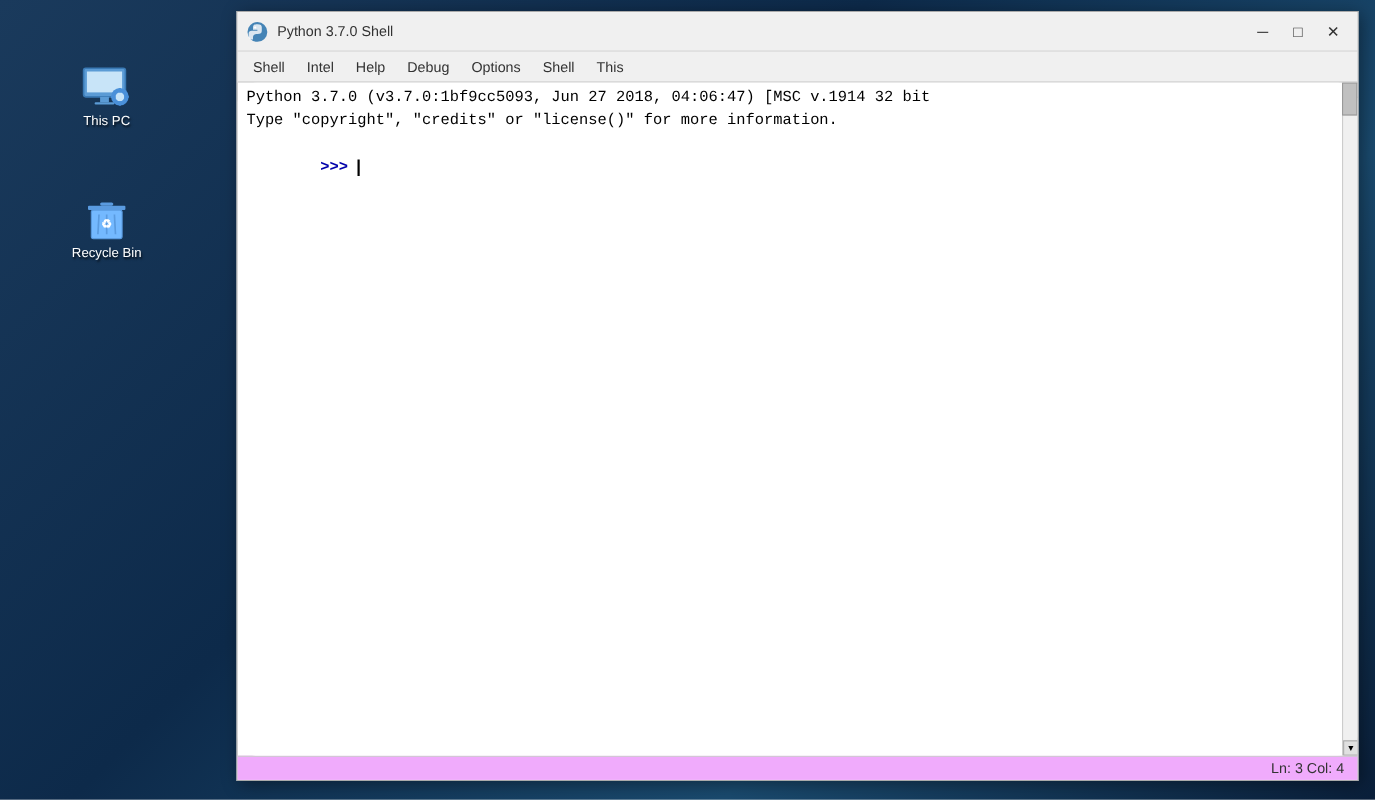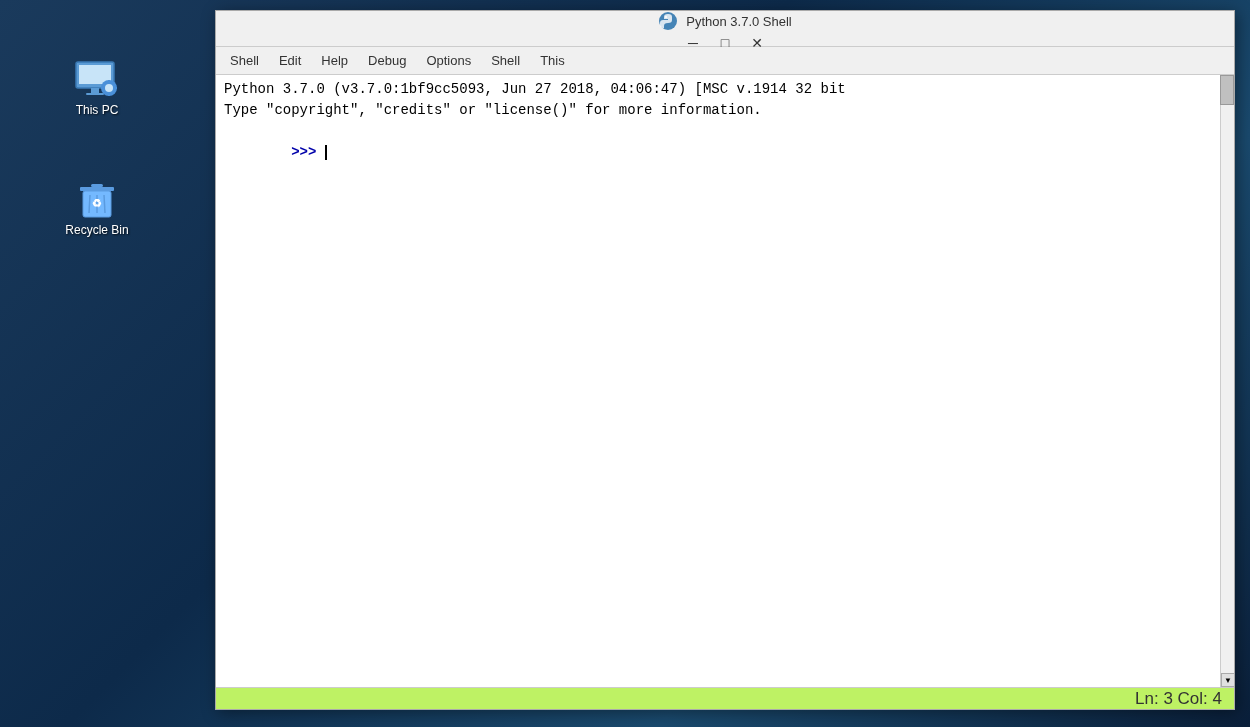--- a/index.html
+++ b/index.html
@@ -71,21 +71,20 @@
     
     .title-bar {
       display: flex;
       align-items: center;
       justify-content: space-between;
       background: #f0f0f0;
       border-bottom: 1px solid #ccc;
       padding: 0 8px;
       height: 36px;
       flex-shrink: 0;
-      flex-direction: column;
     }
 
     .title-bar-left {
       display: flex;
       align-items: center;
       gap: 8px;
     }
 
     .title-bar-title {
       font-size: 13px;
@@ -206,28 +205,28 @@
       top: 0;
     }
 
     .scrollbar-arrow-down {
       bottom: 0;
     }
 
     
     .status-bar {
       height: 22px;
-      background: #bef264;
+      background: #f0abfc;
       border-top: 1px solid #ccc;
       display: flex;
       align-items: center;
       justify-content: flex-end;
       padding: 0 12px;
       flex-shrink: 0;
-      font-size: 17px;
+      font-size: 13px;
       color: #333;
       font-family: 'Segoe UI', sans-serif;
     }
 
     
     .monitor-svg {
       display: block;
     }
 
     .bin-svg {
@@ -294,21 +293,21 @@
     </div>
     <div class="title-bar-controls">
       <button class="title-btn">─</button>
       <button class="title-btn">□</button>
       <button class="title-btn close">✕</button>
     </div>
   </div>
 
   <div class="menu-bar">
     <span class="menu-item">Shell</span>
-    <span class="menu-item">Edit</span>
+    <span class="menu-item">Intel</span>
     <span class="menu-item">Help</span>
     <span class="menu-item">Debug</span>
     <span class="menu-item">Options</span>
     <span class="menu-item">Shell</span>
     <span class="menu-item">This</span>
   </div>
 
   <div style="flex:1; display:flex; position:relative; overflow:hidden;">
     <div class="shell-content" style="flex:1; padding-right: 18px; border-radius: 18px;">
       <div class="shell-line">Python 3.7.0 (v3.7.0:1bf9cc5093, Jun 27 2018, 04:06:47) [MSC v.1914 32 bit</div>

